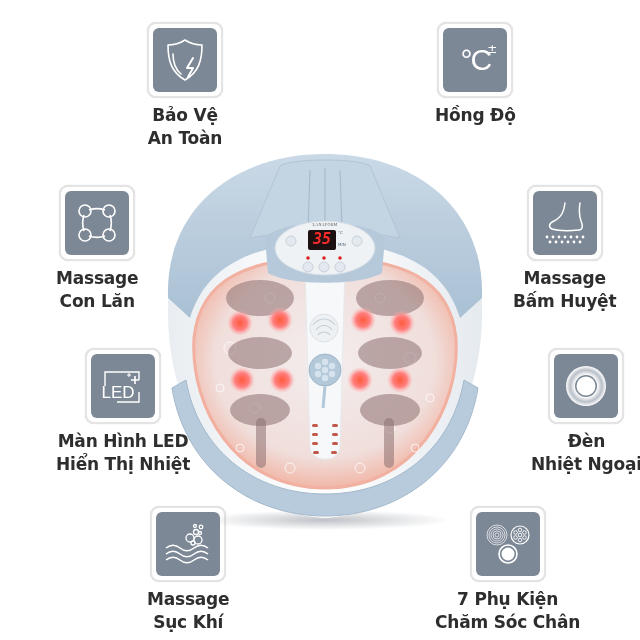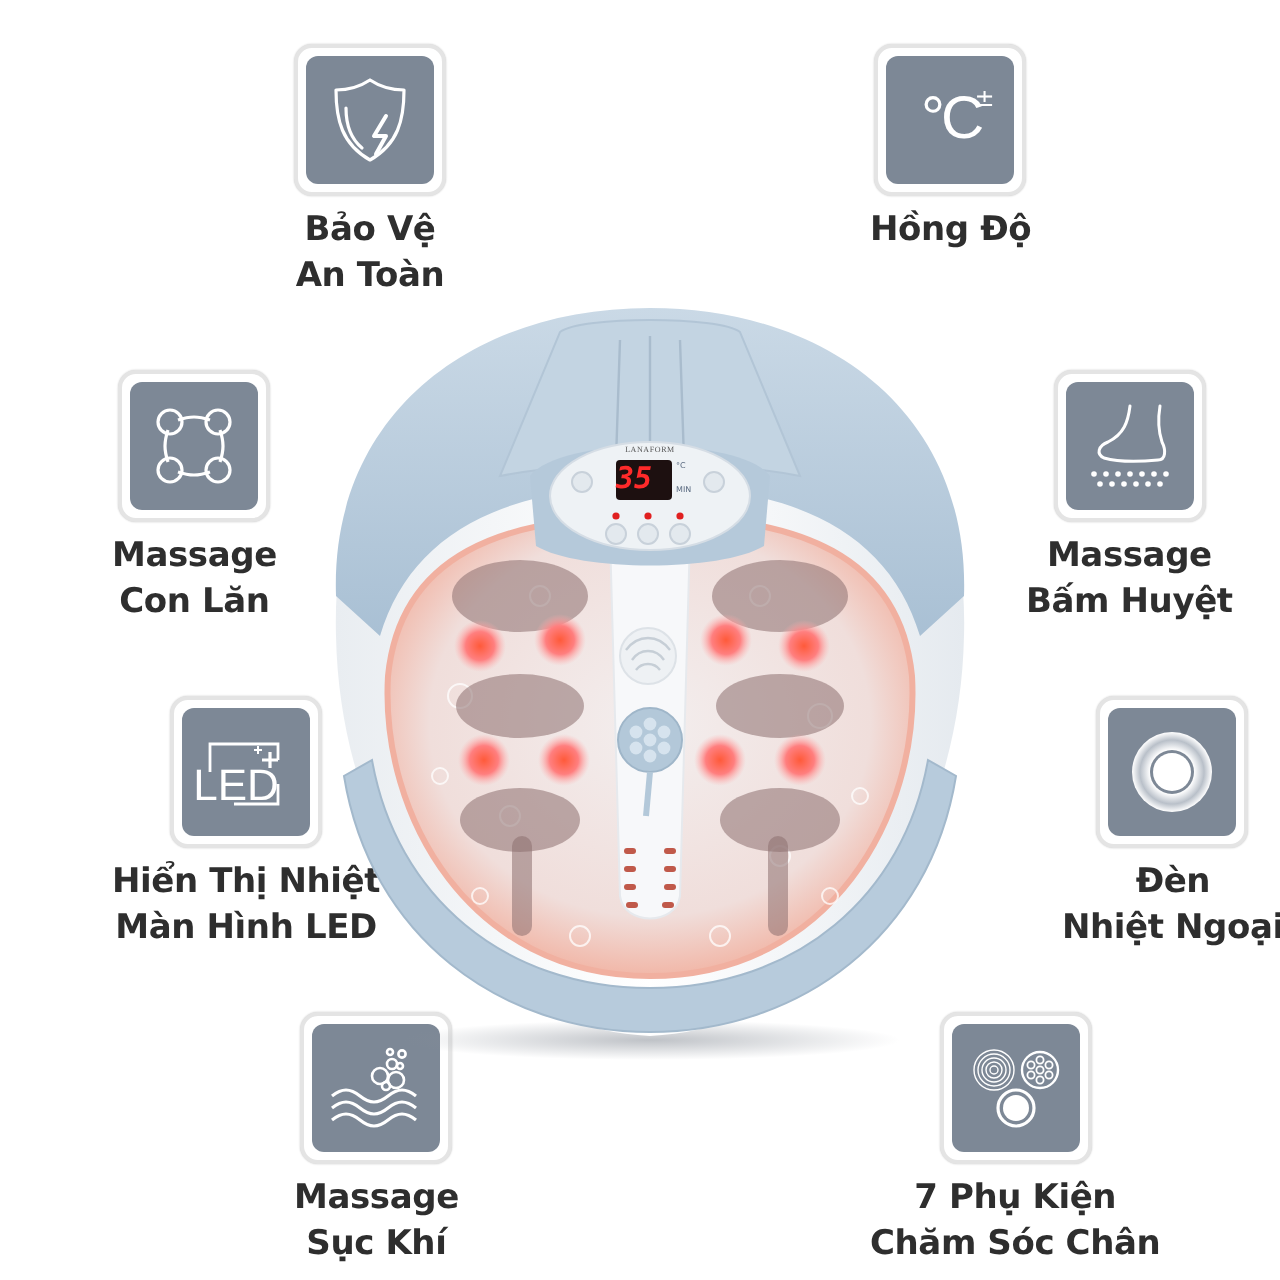--- a/index.html
+++ b/index.html
@@ -97,26 +97,26 @@
 
 <div class="feature" style="left:56px; top:348px;">
   <div class="icon-box">
     <div class="icon-inner" style="position:relative;">
       <svg width="56" height="56" viewBox="0 0 56 56" fill="none" stroke="#fff" stroke-width="1.4" style="position:absolute;">
         <path d="M10 28 L10 14 L44 14 L44 22"></path>
         <path d="M44 34 L44 44 L22 44"></path>
         <path d="M40 18 L40 26 M36 22 L44 22" stroke-width="1.6"></path>
         <path d="M34 15 L34 19 M32 17 L36 17" stroke-width="1"></path>
       </svg>
-      <span style="position:relative; color:#fff; font-family:'Liberation Sans',sans-serif; font-size:22px; margin-top:14px; margin-right:10px;">LED</span>
-    </div>
-  </div>
-  <div class="label">
+      <span style="position:relative; color:#fff; font-family:'Liberation Sans',sans-serif; font-size:17px; margin-top:14px; margin-right:10px;">LED</span>
+    </div>
+  </div>
+  <div class="label">
+      <span>Màn Hình LED</span>
       <span>Hiển Thị Nhiệt</span>
-      <span>Màn Hình LED</span>
     </div>
 </div>
 
 <div class="feature" style="left:531px; top:348px;">
   <div class="icon-box">
     <div class="icon-inner">
       <svg width="56" height="56" viewBox="0 0 56 56">
         <defs>
           <radialGradient id="ringg" cx="50%" cy="50%" r="50%">
             <stop offset="55%" stop-color="#ffffff"></stop>
@@ -305,16 +305,16 @@
       <circle cx="180" cy="110" r="1.8" fill="#e02020"></circle>
 
     <circle cx="148" cy="119" r="5" fill="#e3e9ee" stroke="#c8d1da"></circle>
     <circle cx="164" cy="119" r="5" fill="#e3e9ee" stroke="#c8d1da"></circle>
     <circle cx="180" cy="119" r="5" fill="#e3e9ee" stroke="#c8d1da"></circle>
     <circle cx="131" cy="93" r="5" fill="#e3e9ee" stroke="#c8d1da"></circle>
     <circle cx="197" cy="93" r="5" fill="#e3e9ee" stroke="#c8d1da"></circle>
   </svg>
   
   <div style="position:absolute; left:140px; top:74px; width:50px; text-align:center; font-size:4px; color:#555; font-family:'Liberation Serif',serif; letter-spacing:0.3px;">LANAFORM</div>
-  <div style="position:absolute; left:148px; top:81px; width:28px; font-size:15px; line-height:20px; color:#ff2a2a; font-family:'DejaVu Sans Mono',monospace; font-style:italic; font-weight:bold;">35</div>
+  <div style="position:absolute; left:148px; top:81px; width:28px; text-align:center; font-size:15px; line-height:20px; color:#ff2a2a; font-family:'DejaVu Sans Mono',monospace; font-style:italic; font-weight:bold;">35</div>
   <div style="position:absolute; left:178px; top:82px; font-size:4px; color:#5a6a80;">°C</div>
   <div style="position:absolute; left:178px; top:94px; font-size:4px; color:#5a6a80;">MIN</div>
 </div>
 
 </body></html>

